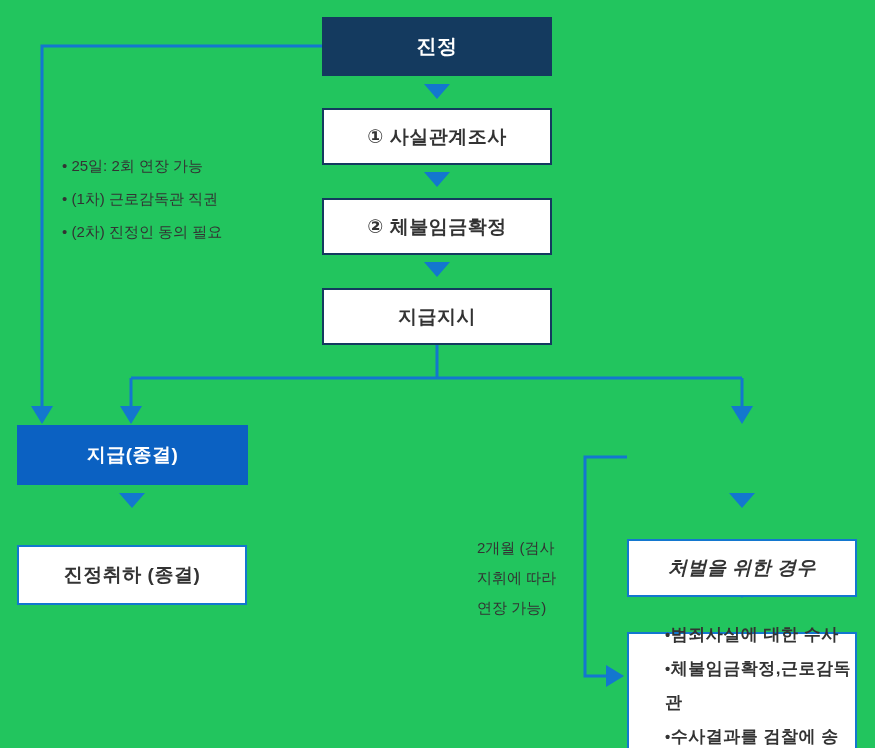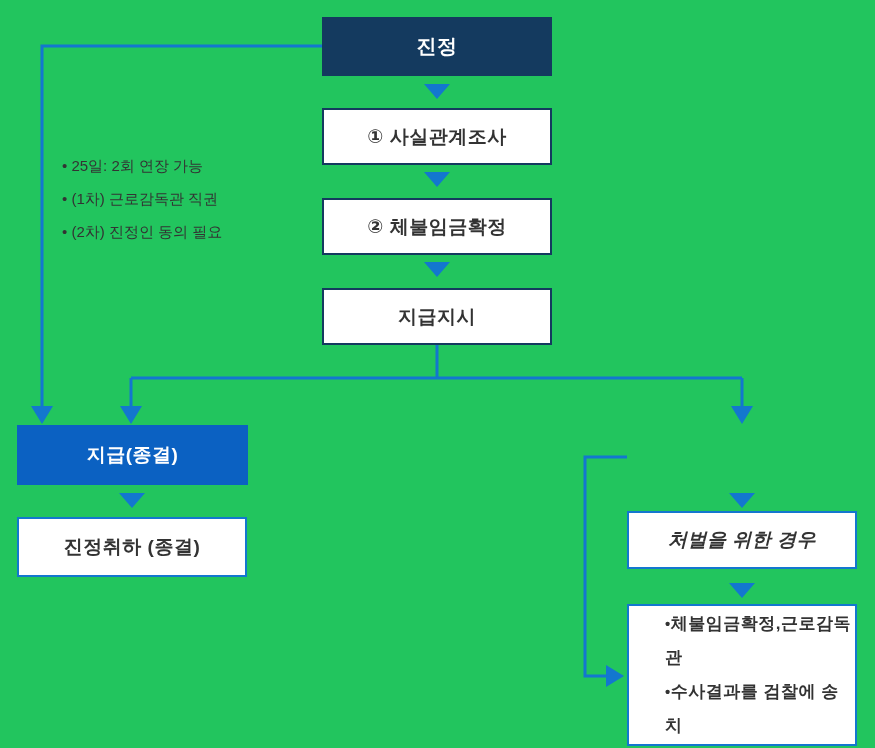--- a/index.html
+++ b/index.html
@@ -51,20 +51,21 @@
   }
   .outline-navy {
     background: #ffffff;
     border: 2px solid var(--navy, #143a5f);
     color: var(--text-dark, #333333);
   }
   .outline-blue {
     background: #ffffff;
     border: 2px solid var(--line-blue, #1377cf);
     color: var(--text-dark, #333333);
+    margin-top: 28px;
   }
   .note {
     position: absolute;
     color: var(--text-dark, #333333);
     font-size: 15px;
     font-weight: 400;
     margin-top: 9px;
   }
   .note-left div {
     line-height: 33px;
@@ -150,25 +151,31 @@
     <span>진정취하 (종결)</span>
   </div>
 
 
   <div class="box outline-blue" style="left:627px; top:511px; width:230px; height:58px;font-style:italic;">
     <span>처벌을 위한 경우</span>
   </div>
 
   <div class="box outline-blue" style="left:627px; top:604px; width:230px; height:142px;">
     <ul class="bullet-list">
+      <li>범죄사실에 대한 수사</li>
       <li>체불임금확정,근로감독관</li>
       <li>수사결과를 검찰에 송치</li>
     </ul>
   </div>
 
   <div class="note note-left" style="left:62px; top:140px;">
     <div>25일: 2회 연장 가능</div>
     <div>(1차) 근로감독관 직권</div>
     <div>(2차) 진정인 동의 필요</div>
   </div>
 
+  <div class="note note-duration" style="left:477px; top:524px;">
+    <div>2개월 (검사</div>
+    <div>지휘에 따라</div>
+    <div>연장 가능)</div>
+  </div>
 
 </div>
 
 </body></html>

